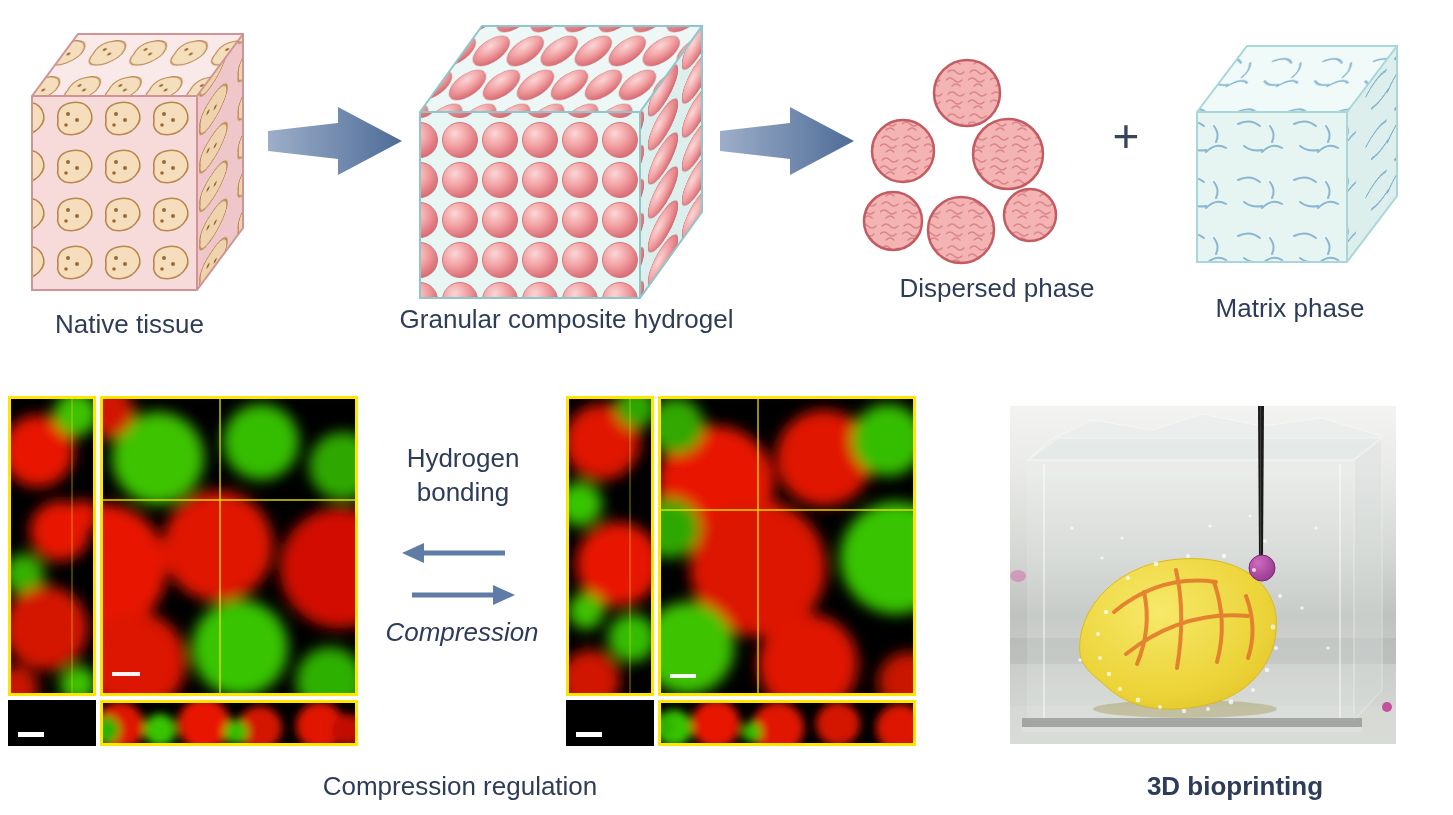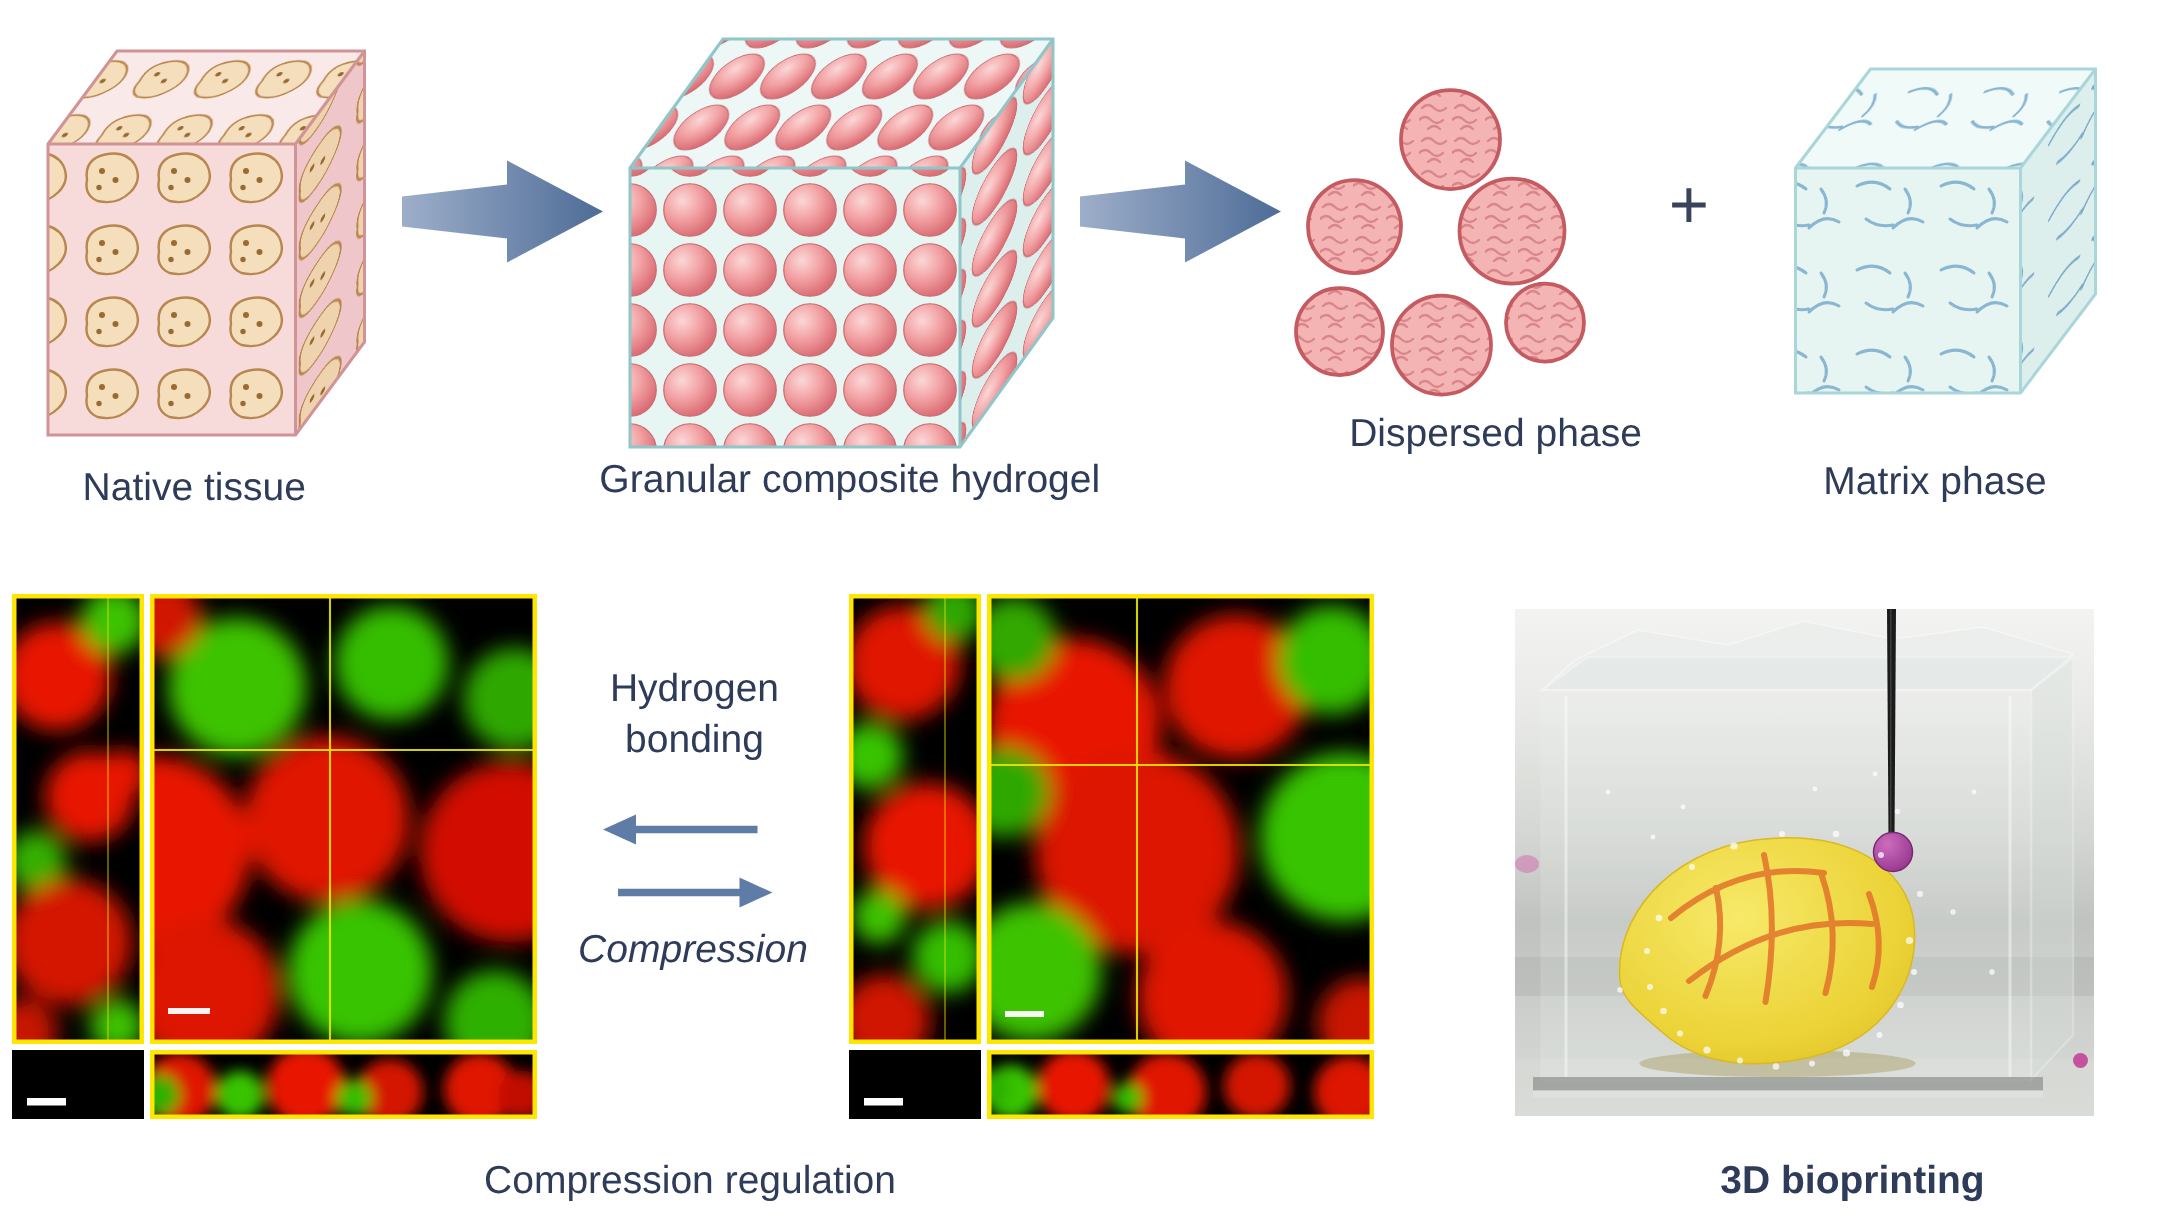--- a/index.html
+++ b/index.html
@@ -363,21 +363,21 @@
 <div class="lbl" style="left:22px;top:308px;width:215px;">Native tissue</div>
 
 <div class="lbl" style="left:394px;top:303px;width:345px;">Granular composite hydrogel</div>
 
 <div class="lbl lbl2" style="left:852px;top:272px;width:290px;">
   <div>Dispersed phase</div>
 </div>
 
 <div class="plus" style="left:1096px;top:106px;width:60px;height:60px;">+</div>
 
-<div class="lbl" style="left:1185px;top:304px;width:210px;">Matrix phase</div>
+<div class="lbl" style="left:1185px;top:292px;width:210px;">Matrix phase</div>
 
 <div class="lbl lbl2" style="left:378px;top:442px;width:170px;">
   <div>Hydrogen</div>
   <div>bonding</div>
 </div>
 
 <div class="lbl" style="left:362px;top:616px;width:200px;font-style:italic;">Compression</div>
 
 <div class="lbl" style="left:295px;top:770px;width:330px;">Compression regulation</div>
 

